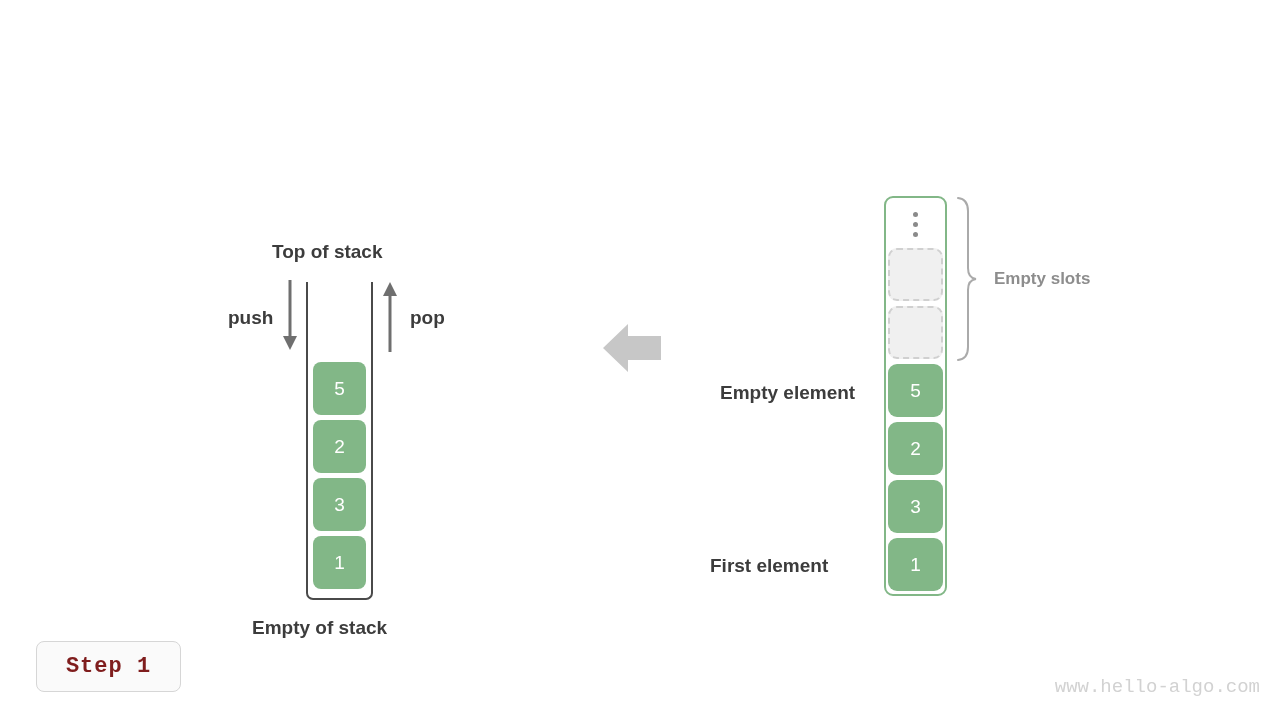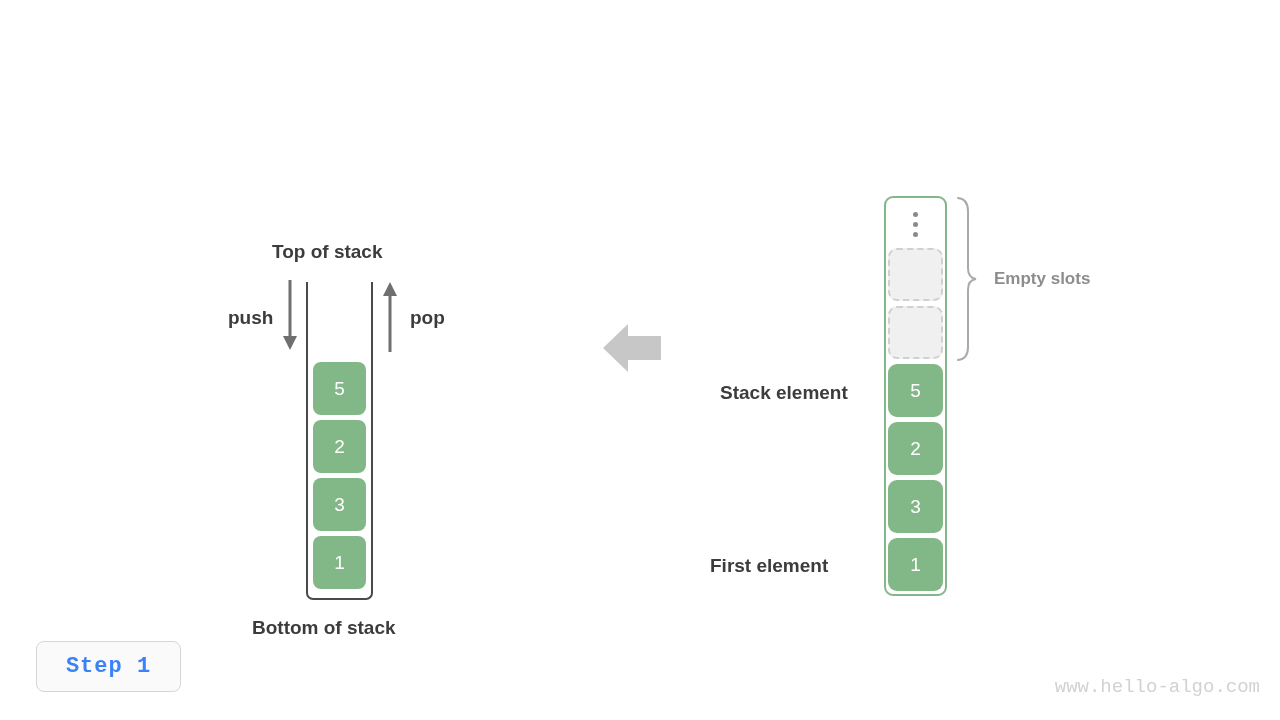--- a/index.html
+++ b/index.html
@@ -167,21 +167,21 @@
     height: 51px;
     border: 1px solid #d6d6d6;
     border-radius: 8px;
     background: #fafafa;
     display: flex;
     align-items: center;
     justify-content: center;
     font-family: "Liberation Mono", monospace;
     font-size: 22px;
     font-weight: bold;
-    color: #3b82f6;
+    color: #7f1d1d;
     letter-spacing: 1px;
     box-sizing: border-box;
   }
 
   
   #watermark {
     position: absolute;
     right: 20px;
     top: 676px;
     font-family: "Liberation Mono", monospace;
@@ -213,21 +213,21 @@
 
   <div id="left-stack-frame"></div>
 
   <div class="stack-cells">
     <div class="cell">5</div>
     <div class="cell">2</div>
     <div class="cell">3</div>
     <div class="cell">1</div>
   </div>
 
-  <div class="label-bold" style="left:252px; top:617px;">Bottom of stack</div>
+  <div class="label-bold" style="left:252px; top:617px;">Empty of stack</div>
 
 
   <svg id="transform-arrow" width="58" height="52" viewBox="0 0 58 52">
     <polygon points="0,26 25,2 25,14 58,14 58,38 25,38 25,50" fill="#c7c7c7"></polygon>
   </svg>
 
   <div id="array-frame"></div>
 
   <div id="array-inner">
     <div class="dots">
@@ -242,21 +242,21 @@
     <div class="array-cell">3</div>
     <div class="array-cell">1</div>
   </div>
 
   <svg id="empty-brace" width="26" height="170" viewBox="0 0 26 170">
     <path d="M6 4 Q16 5 16 17 L16 74 Q16 84 24 85 Q16 86 16 96 L16 153 Q16 165 6 166" fill="none" stroke="#aaaaaa" stroke-width="2" stroke-linecap="round"></path>
   </svg>
 
   <div class="label-gray-bold" style="left:994px; top:269px;">Empty slots</div>
 
-  <div class="label-bold" style="left:720px; top:382px;">Stack element</div>
+  <div class="label-bold" style="left:720px; top:382px;">Empty element</div>
 
   <div class="label-bold" style="left:710px; top:555px;">First element</div>
 
   <div id="step-badge">Step 1</div>
 
   <div id="watermark">www.hello-algo.com</div>
 
 </div>
 
 </body></html>

